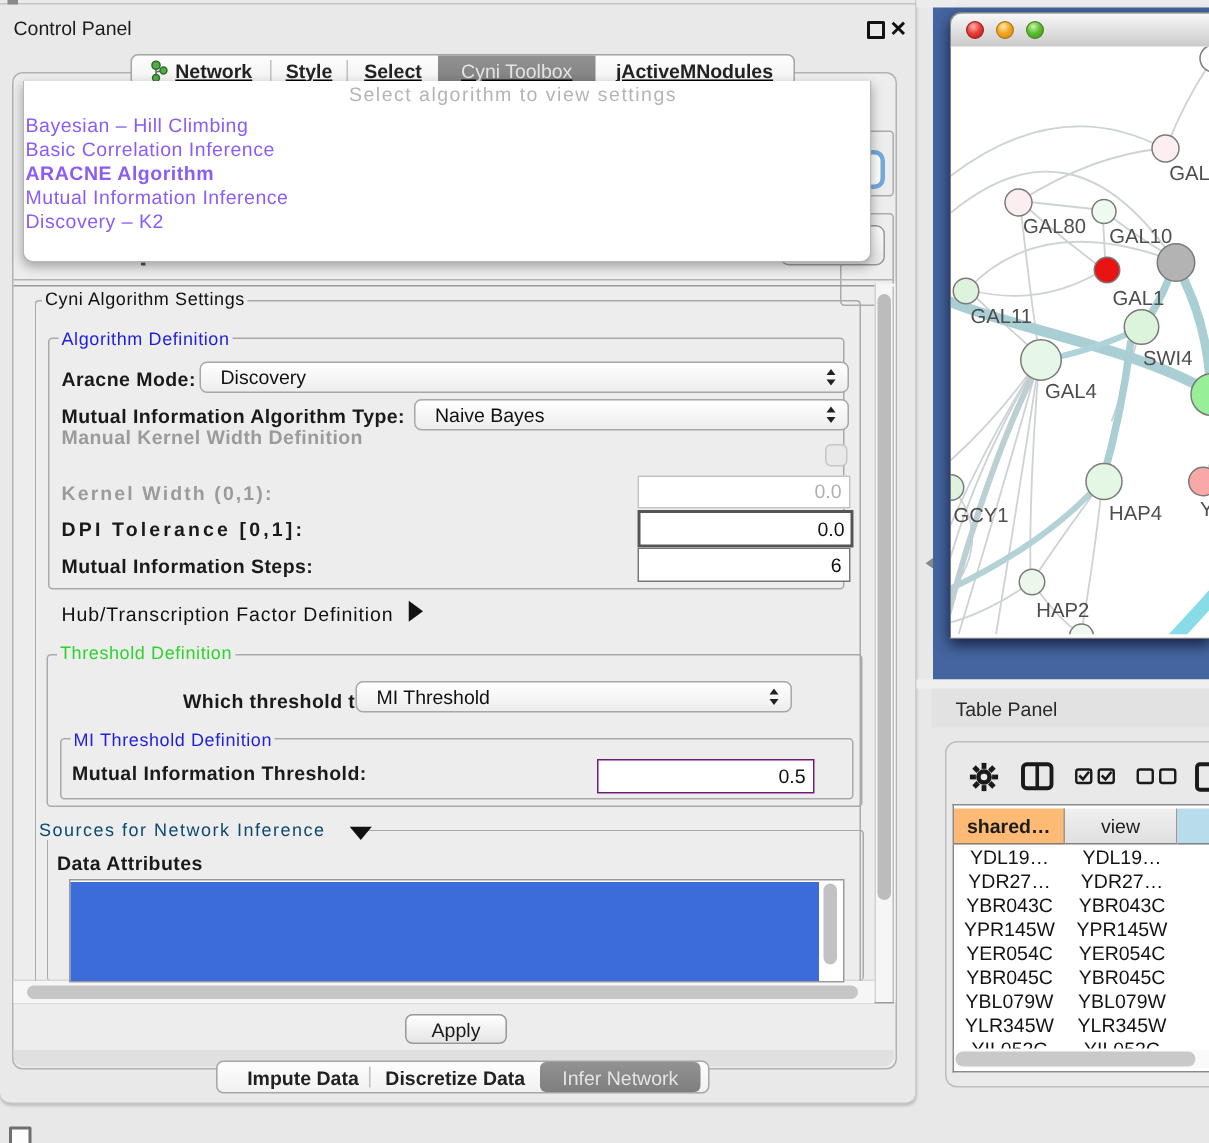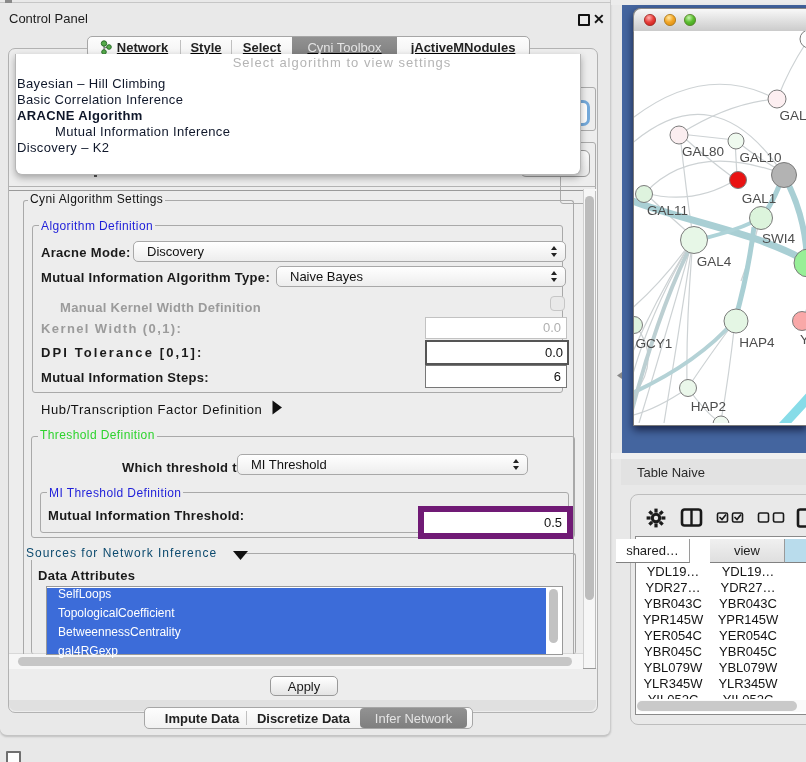--- a/index.html
+++ b/index.html
@@ -41,21 +41,21 @@
 
 .lab{font-size:13px;font-weight:bold;color:#1a1a1a;letter-spacing:0.3px;white-space:nowrap;}
 .dis{color:#9b9b9b;}
 .combo{background:linear-gradient(#ffffff,#ededed);border:1px solid #a8a8a8;
   border-radius:5px;font-size:13px;color:#111;}
 .inp{background:#fff;font-size:13px;color:#111;text-align:right;}
 
 #ddl{left:15px;top:54px;width:564px;height:120px;background:#ffffff;
   border:1px solid #b6b6b6;border-top:none;border-radius:0 0 7px 7px;
   box-shadow:0 3px 7px rgba(0,0,0,0.3);z-index:30;}
-.ddi{position:absolute;left:1px;font-size:13px;letter-spacing:0.35px;color:#0f172a;white-space:nowrap;}
+.ddi{position:absolute;left:1px;font-size:13px;letter-spacing:0.35px;color:#8b5cf6;white-space:nowrap;}
 
 #applybtn{left:270px;top:676px;width:66px;height:18px;background:linear-gradient(#ffffff,#e4e4e4);
   border:1px solid #999;border-radius:5px;font-size:13px;color:#1a1a1a;
   display:flex;align-items:center;justify-content:center;}
 #bottabs{left:144px;top:707px;width:327px;}
 
 #rtop{left:611px;top:0;width:195px;height:5px;background:#ececec;}
 #bluews{left:622px;top:5px;width:184px;height:448px;background:#44659f;}
 #macwin{left:633px;top:8px;width:173px;height:416px;border:1px solid #7a7a7a;border-right:none;
   border-radius:8px 0 0 0;box-shadow:0 4px 9px rgba(0,0,25,0.65);background:#fff;}
@@ -114,21 +114,21 @@
     </svg>
 </div>
 <div class="abs lab" style="left:41px;top:270px;">Mutual Information Algorithm Type:</div>
 <div class="abs combo" style="left:276px;top:266px;width:288px;height:19px;">
   <span style="position:absolute;left:13px;top:2px;text-align:center;">Naive Bayes</span>
   <svg style="position:absolute;right:7px;top:4px;" width="8" height="11" viewBox="0 0 8 11">
       <path d="M4 0L7 4H1z" fill="#222"></path>
       <path d="M4 11L7 7H1z" fill="#222"></path>
     </svg>
 </div>
-<div class="abs lab dis" style="left:41px;top:300px;margin-left:19px;">Manual Kernel Width Definition</div>
+<div class="abs lab dis" style="left:41px;top:284px;">Manual Kernel Width Definition</div>
 <div class="abs" style="left:550px;top:296px;width:13px;height:13px;background:#e9e9e9;border:1px solid #c6c6c6;border-radius:4px;"></div>
 <div class="abs lab dis" style="left:41px;top:321px;letter-spacing:1.4px;">Kernel Width (0,1):</div>
 <div class="abs inp" style="left:425px;top:317px;width:140px;height:20px;border:1px solid #c2c2c2;color:#b0b0b0;line-height:20px;"><span style="margin-right:5px;">0.0</span></div>
 <div class="abs lab" style="left:41px;top:345px;letter-spacing:2.1px;">DPI Tolerance [0,1]:</div>
 <div class="abs inp" style="left:425px;top:340px;width:140px;height:21px;border:2px solid #555;line-height:21px;"><span style="margin-right:4px;">0.0</span></div>
 <div class="abs lab" style="left:41px;top:370px;">Mutual Information Steps:</div>
 <div class="abs inp" style="left:425px;top:365px;width:140px;height:21px;border:1px solid #777;line-height:21px;"><span style="margin-right:5px;">6</span></div>
 
 <div class="abs" style="left:41px;top:402px;font-size:13px;letter-spacing:0.6px;color:#111;">Hub/Transcription Factor Definition</div>
 <svg class="abs" style="left:271px;top:400px;" width="12" height="15" viewBox="0 0 12 15">
@@ -141,31 +141,30 @@
 <div class="abs combo" style="left:237px;top:454px;width:289px;height:19px;">
   <span style="position:absolute;left:13px;top:2px;">MI Threshold</span>
   <svg style="position:absolute;right:7px;top:4px;" width="8" height="11" viewBox="0 0 8 11">
       <path d="M4 0L7 4H1z" fill="#222"></path>
       <path d="M4 11L7 7H1z" fill="#222"></path>
     </svg>
 </div>
 <div class="abs fs" style="left:40px;top:492px;width:527px;height:39px;"></div>
 <div class="abs fslab" style="left:47px;top:486px;color:#1f1fd9;">MI Threshold Definition</div>
 <div class="abs lab" style="left:48px;top:508px;">Mutual Information Threshold:</div>
-<div class="abs inp" style="left:418px;top:506px;width:143px;height:21px;border:6px solid #701a75;line-height:21px;"><span style="margin-right:5px;">0.5</span></div>
+<div class="abs inp" style="left:398px;top:506px;width:143px;height:21px;border:1px solid #701a75;line-height:21px;"><span style="margin-right:5px;">0.5</span></div>
 
 <div class="abs fs" style="left:31px;top:553px;width:543px;height:100px;border-bottom:none;"></div>
 <div class="abs fslab" style="left:24px;top:546px;color:#0c4a6e;letter-spacing:1px;padding-right:28px;">Sources for Network Inference</div>
 <svg class="abs" style="left:233px;top:551px;" width="15" height="9" viewBox="0 0 15 9">
     <path d="M0 0h15L7.5 9z" fill="#111"></path>
   </svg>
 <div class="abs lab" style="left:38px;top:568px;">Data Attributes</div>
 <div class="abs" style="left:46px;top:586px;width:515px;height:67px;border:1px solid #999;background:#fff;">
   <div style="position:absolute;left:0;top:1px;width:499px;height:66px;background:#3c6cd9;"></div>
-  <div style="position:absolute;left:11px;top:-2px;font-size:12px;color:#fff;line-height:19px;">SelfLoops<br>TopologicalCoefficient<br>BetweennessCentrality<br>gal4RGexp</div>
   <div style="position:absolute;left:502px;top:2px;width:9px;height:54px;background:#c2c2c2;border-radius:5px;"></div>
 </div>
 
 <div class="abs segbar" id="toptabs">
   <div class="seg" style="width:92px;"><svg width="13" height="15" viewBox="0 0 13 15" style="margin-right:4px;">
         <line x1="4" y1="4" x2="4" y2="12" stroke="#666"></line>
         <line x1="4" y1="8" x2="9" y2="7" stroke="#666"></line>
         <circle cx="4" cy="3.5" r="2.7" fill="#55ab4a" stroke="#2b6e2b"></circle>
         <circle cx="9" cy="7" r="2.3" fill="#55ab4a" stroke="#2b6e2b"></circle>
         <circle cx="4" cy="12" r="2.3" fill="#55ab4a" stroke="#2b6e2b"></circle>
@@ -184,21 +183,21 @@
   <div class="seg" style="width:113px;">Discretize Data</div>
   <div class="seg segsel" style="width:107px;border-radius:4px;">Infer Network</div>
 </div>
 <div class="abs" id="applybtn">Apply</div>
 
 <div class="abs" id="ddl">
   <div style="position:absolute;left:0;width:100%;text-align:center;font-size:13px;letter-spacing:1px;color:#b4b4b4;top:1px;margin-left:44px;">Select algorithm to view settings</div>
   <div class="ddi" style="top:22px;">Bayesian – Hill Climbing</div>
   <div class="ddi" style="top:38px;">Basic Correlation Inference</div>
   <div class="ddi b" style="top:54px;">ARACNE Algorithm</div>
-  <div class="ddi" style="top:70px;padding-left:38px;">Mutual Information Inference</div>
+  <div class="ddi" style="top:70px;">Mutual Information Inference</div>
   <div class="ddi" style="top:86px;">Discovery – K2</div>
 </div>
 
 <div class="abs" id="rtop"></div>
 <div class="abs" id="bluews"></div>
 <div class="abs" id="macwin"></div>
 <div class="abs" style="left:633px;top:8px;width:172px;height:22px;border-radius:8px 0 0 0;background:linear-gradient(#f8f8f8,#cbcbcb);border:1px solid #888;border-right:none;">
   <svg style="position:absolute;left:9px;top:4px;" width="68" height="14" viewBox="0 0 68 14">
     <defs>
       <radialGradient id="tlr" cx="0.4" cy="0.3" r="0.8">
@@ -289,21 +288,21 @@
       <text x="20" y="317">GCY1</text>
       <text x="123" y="315.5">HAP4</text>
       <text x="166" y="313" text-anchor="start">Y</text>
       <text x="74.5" y="380">HAP2</text>
       <text x="145.5" y="89" text-anchor="start">GAL</text>
     </g>
   </svg>
 </div>
 <div class="abs" id="rbot"></div>
 <div class="abs" id="tpbar"></div>
-<div class="abs" id="tpbar-t">Table Naive</div>
+<div class="abs" id="tpbar-t">Table Panel</div>
 <div class="abs" id="tpanel"></div>
 
 <svg class="abs" style="left:646px;top:508px;" width="160" height="20" viewBox="0 0 160 20">
   <g fill="#1a1a1a">
     <g transform="translate(10,10)">
       <circle r="5.2"></circle>
       <g>
           <rect x="-1.6" y="-9.4" width="3.2" height="4"></rect>
           <rect x="-1.6" y="5.4" width="3.2" height="4"></rect>
       <rect x="-9.4" y="-1.6" width="4" height="3.2"></rect>
@@ -325,21 +324,21 @@
     <rect x="86.5" y="5" width="10" height="9" rx="1.5"></rect>
     <path d="M73.5,9 l2.5,2.5 l4,-5" stroke-width="1.7"></path>
     <path d="M88.5,9 l2.5,2.5 l4,-5" stroke-width="1.7"></path>
     <rect x="112.5" y="5" width="10" height="9" rx="1.5"></rect>
     <rect x="127.5" y="5" width="10" height="9" rx="1.5"></rect>
     <rect x="152" y="1.5" width="16" height="17" rx="2" stroke-width="2.6"></rect>
   </g>
 </svg>
 
 <div class="abs" id="ttable"></div>
-<div class="th" style="left:616px;width:73px;background:#ffffff;">shared…</div>
+<div class="th" style="left:636px;width:73px;background:#fdba74;font-weight:bold;">shared…</div>
 <div class="th" style="left:710px;width:74px;background:linear-gradient(#f0f0f0,#dfdfdf);">view</div>
 <div class="th" style="left:785px;width:21px;background:#b9dcec;"> </div>
 <div class="abs" style="left:635px;top:562px;width:148px;height:137px;overflow:hidden;">
   <div class="tr" style="left:1px;top:2px;">YDL19…</div>
     <div class="tr" style="left:76px;top:2px;">YDL19…</div>
     <div class="tr" style="left:151px;top:2px;width:30px;text-align:left;">13</div>
   <div class="tr" style="left:1px;top:18px;">YDR27…</div>
     <div class="tr" style="left:76px;top:18px;">YDR27…</div>
     <div class="tr" style="left:151px;top:18px;width:30px;text-align:left;">12</div>
   <div class="tr" style="left:1px;top:34px;">YBR043C</div>

